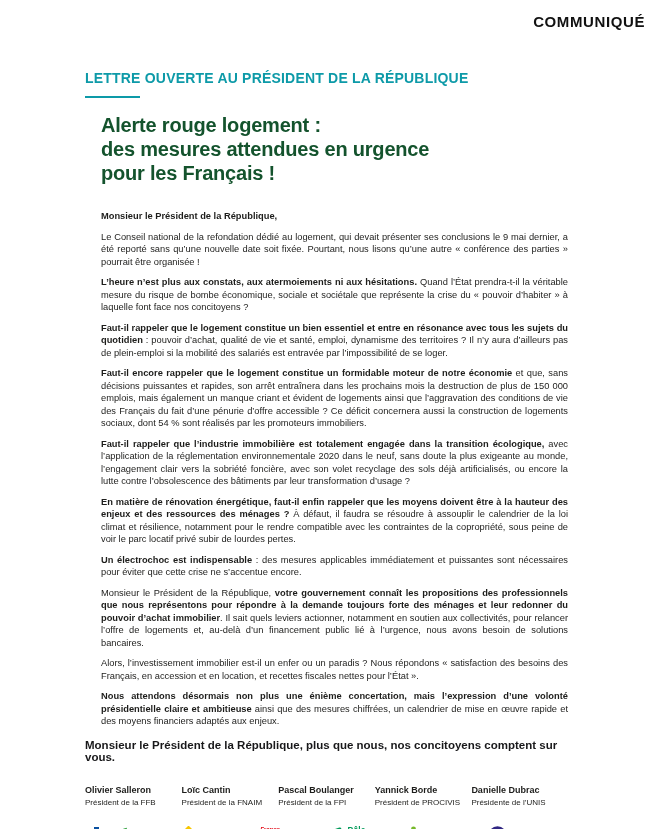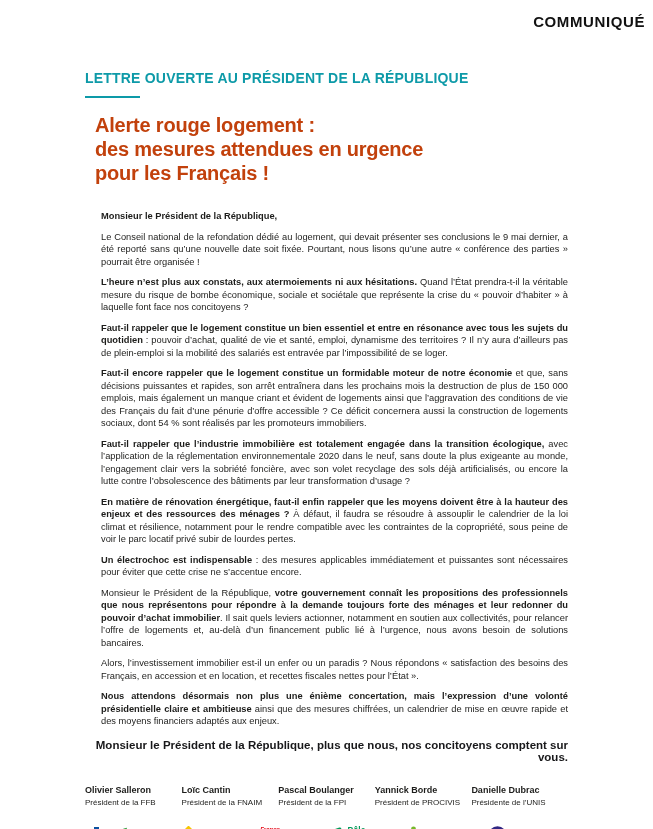--- a/index.html
+++ b/index.html
@@ -8,28 +8,28 @@
     font-family:"Liberation Sans", sans-serif; color:#1d1d1b; overflow:hidden;
   }
   .communique {
     position:absolute; top:13px; right:8px;
     font-size:15px; font-weight:700; letter-spacing:0.6px; color:#111111;
   }
   .content { position:absolute; left:85px; top:70px; width:483px; }
   .kicker { color:#0d9aa8; font-weight:700; font-size:14px; letter-spacing:0.2px; }
   .rule { width:55px; height:2px; background:#0d9aa8; margin-top:10px; }
   .title {
-    margin:15px 10px 0; font-size:20px; line-height:24px; font-weight:700;
-    color:#c2410c; letter-spacing:-0.2px;
+    margin:15px 16px 0; font-size:20px; line-height:24px; font-weight:700;
+    color:#14532d; letter-spacing:-0.2px;
   }
   .title span { display:block; }
   .body-text { margin-top:25px;margin-left:16px; }
   .para { margin:0 0 8px; font-size:9.3px; line-height:12.5px; text-align:justify; }
   .para b { font-weight:700; }
-  .closing { margin:11px 0 0; font-size:11.5px; font-weight:700; color:#18181a;text-align:right; }
+  .closing { margin:11px 0 0; font-size:11.5px; font-weight:700; color:#18181a; }
   .signatures { display:flex; margin-top:22px; }
   .sig { flex:1; padding-right:5px; }
   .sig-name { font-size:9px; font-weight:700; line-height:11px; }
   .sig-title { font-size:8px; line-height:10px; margin-top:2px; }
   .logos { display:flex; margin-top:18px; align-items:flex-start; }
   .logo-slot { flex:1; }
   .logo { display:inline-block; }
   
   .fnaim-diamond {
     width:30px; height:30px; background:#f7c600; margin-left:8px;

